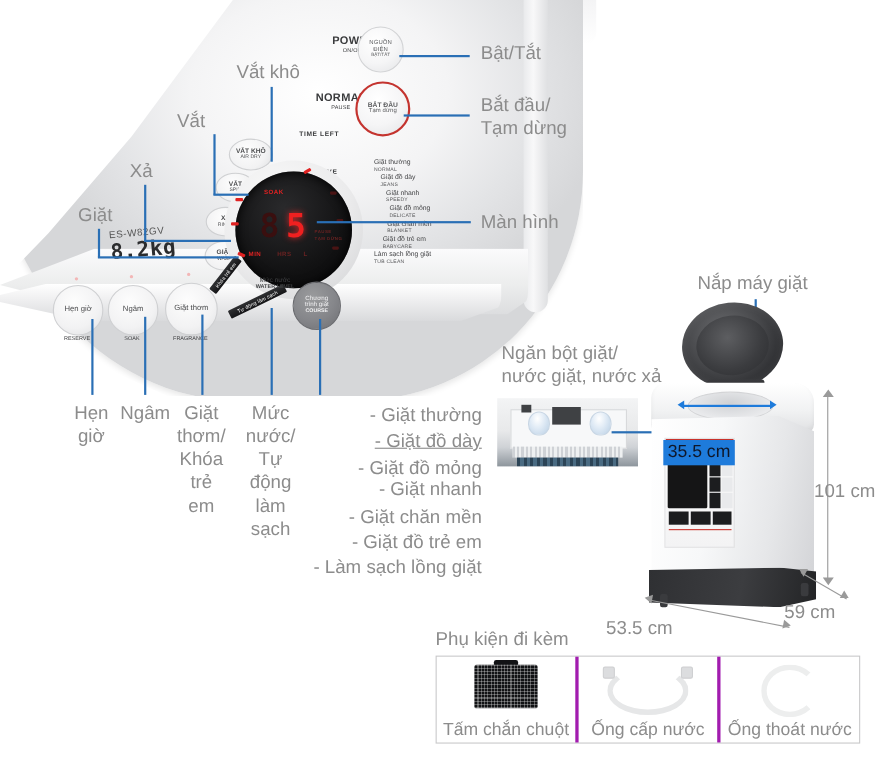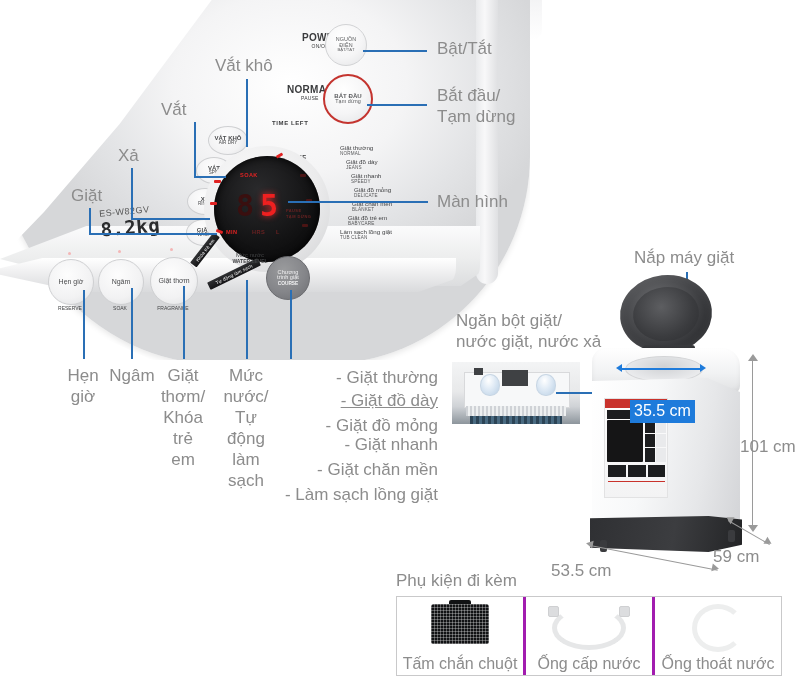--- a/index.html
+++ b/index.html
@@ -156,21 +156,21 @@
     border:1px solid #e2e2e3;overflow:hidden;
   }
   .st-red{position:absolute;left:0;top:0;width:100%;height:9px;background:#c9322c;}
   .st-blk{position:absolute;left:2px;top:11px;width:36px;height:50px;background:#151516;border-radius:1px;}
   .st-sq{position:absolute;background:#1c1d1f;}
   .st-wh{position:absolute;background:#e9eaec;}
   .st-line{position:absolute;height:1.4px;background:#c9322c;}
 
   .dimtxt{position:absolute;color:#8c8c8c;font-size:17px;white-space:nowrap;}
   .badge-35{
-    position:absolute;left:630px;top:400px;background:#1e7bdb;color:#ffffff;
+    position:absolute;left:603px;top:400px;background:#1e7bdb;color:#0f172a;
     font-size:16px;padding:2px 4px 3px 4px;white-space:nowrap;
   }
   .arrow-line{position:absolute;background:#9a9a9a;}
   .blue-arrow{position:absolute;background:#1e7bdb;height:2px;}
 
   
   .drawer{
     position:absolute;left:452px;top:362px;width:128px;height:62px;
     background:linear-gradient(180deg,#f3f4f5 0%,#e8e9ea 48%,#cfd2d6 72%,#8d959c 100%);
     overflow:hidden;border:0;
@@ -401,20 +401,21 @@
 động
 làm
 sạch</div>
 
 <div class="abs" style="left:268px;top:365px;width:170px;">
   <div class="lbl r" style="position:relative;left:0;top:2px;width:170px;">- Giặt thường</div>
   <div class="lbl r" style="position:relative;left:0;top:4px;width:170px;text-decoration:underline;">- Giặt đồ dày</div>
   <div class="lbl r" style="position:relative;left:0;top:8px;width:170px;">- Giặt đồ mỏng</div>
   <div class="lbl r" style="position:relative;left:0;top:6px;width:170px;">- Giặt nhanh</div>
   <div class="lbl r" style="position:relative;left:0;top:10px;width:170px;">- Giặt chăn mền</div>
+  <div class="lbl r" style="position:relative;left:0;top:12px;width:170px;">- Giặt đồ trẻ em</div>
   <div class="lbl r" style="position:relative;left:0;top:14px;width:170px;">- Làm sạch lồng giặt</div>
 </div>
 
 <div class="lbl" style="left:634px;top:247px;">Nắp máy giặt</div>
 <div class="line vline" style="left:686px;top:272px;height:45px;"></div>
 
 <div class="abs" style="left:456px;top:310px;width:210px;">
   <div class="lbl" style="position:relative;left:0;top:0;">Ngăn bột giặt/
 nước giặt, nước xả</div>
 </div>

